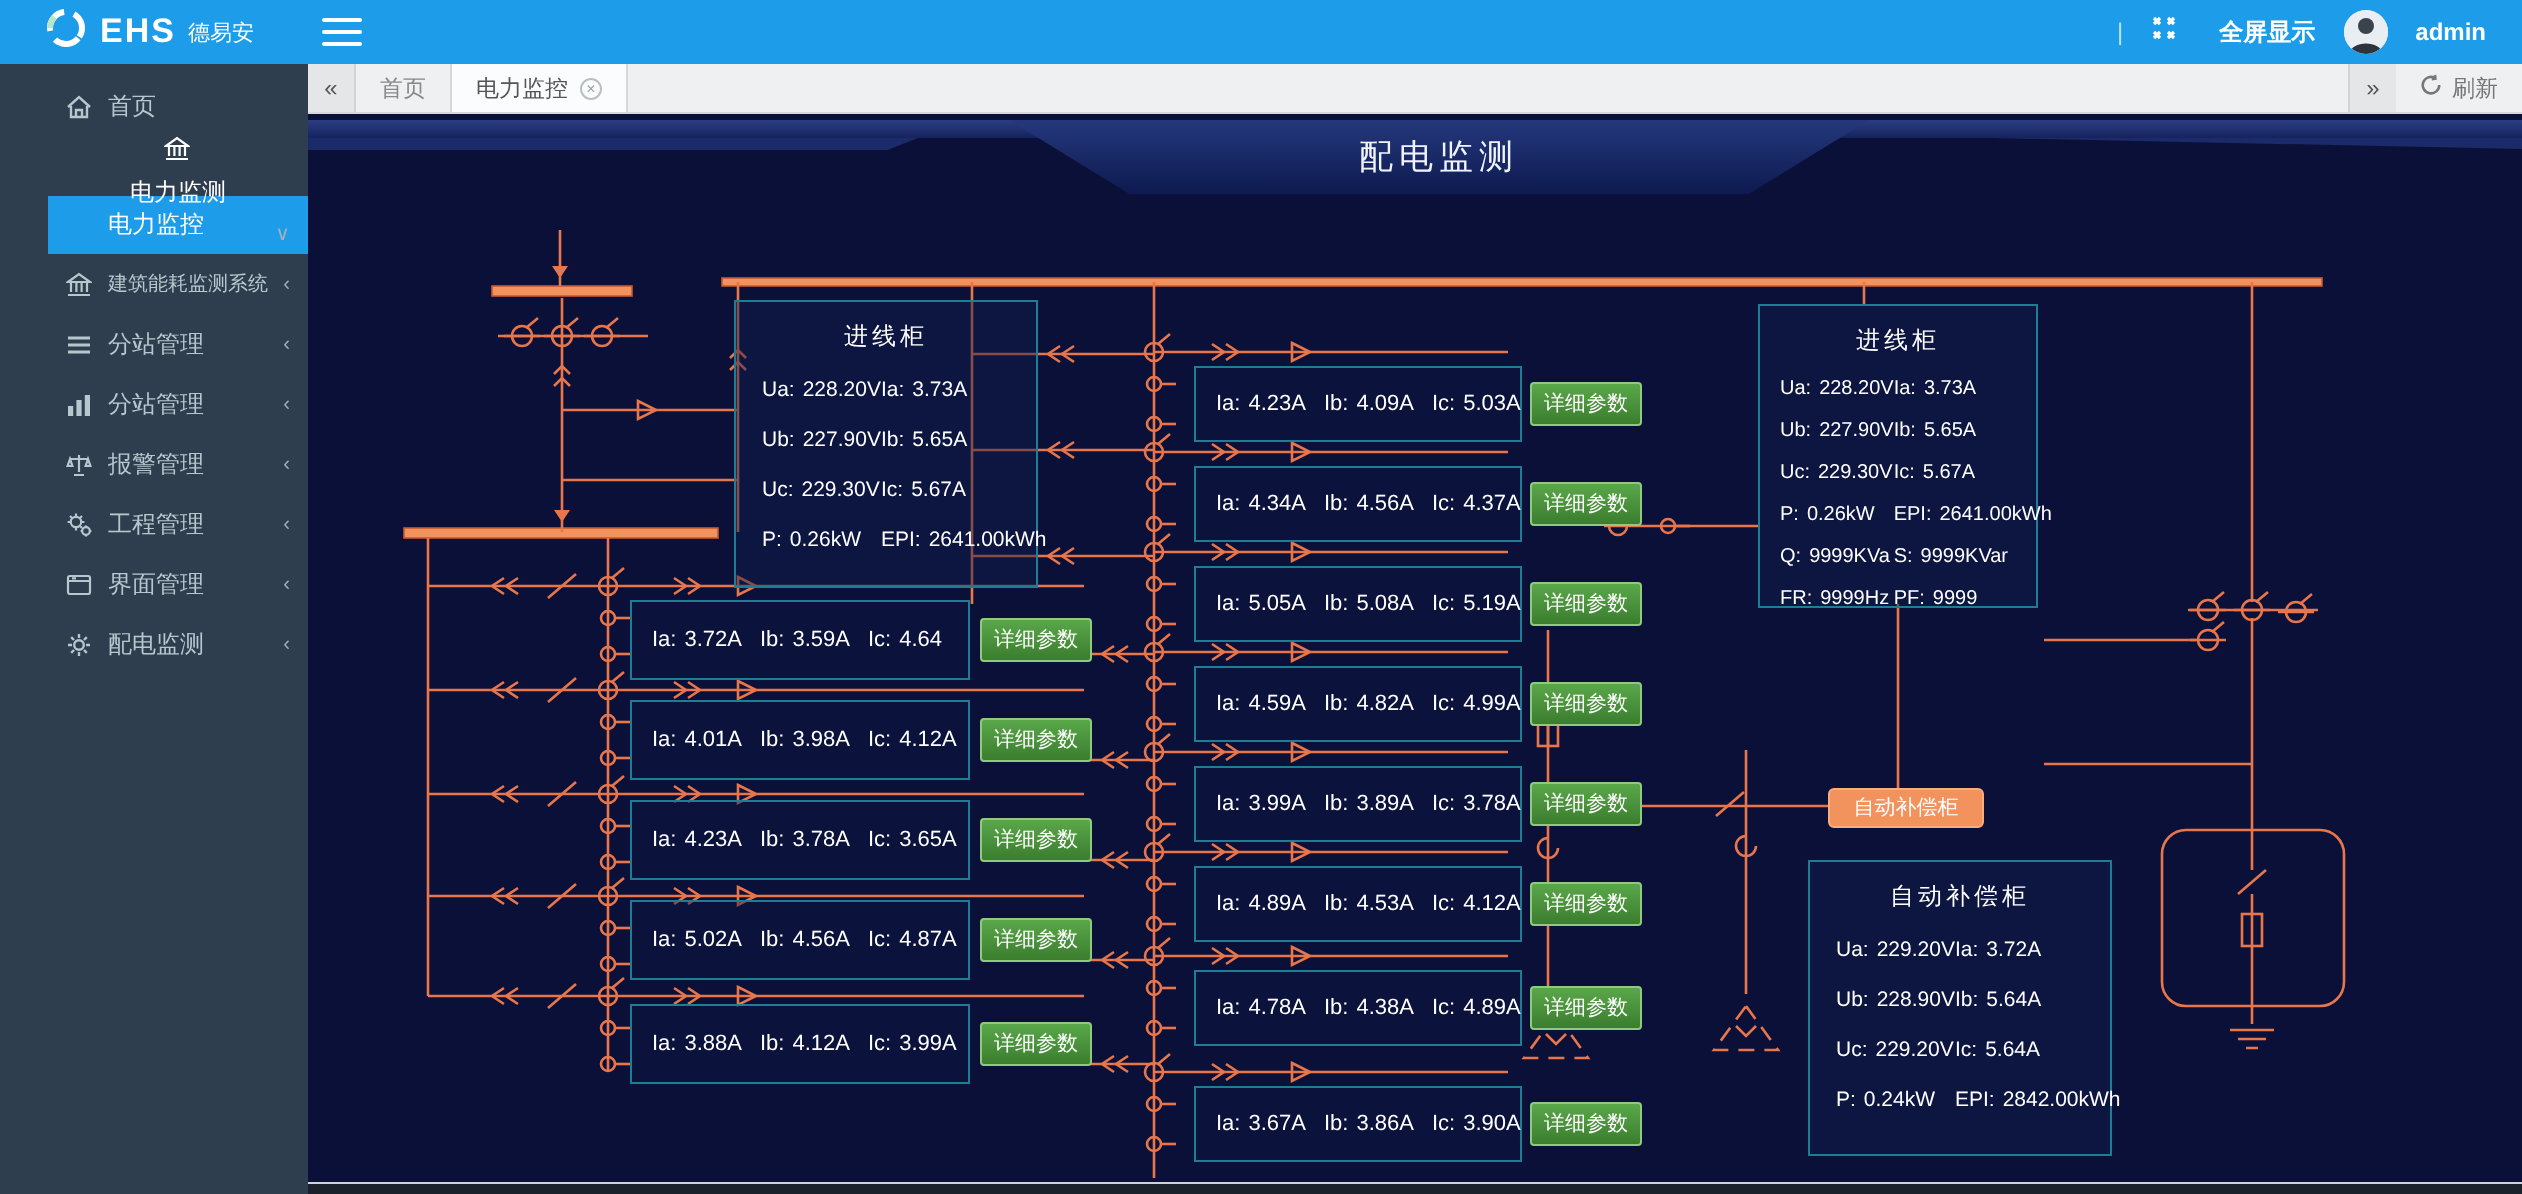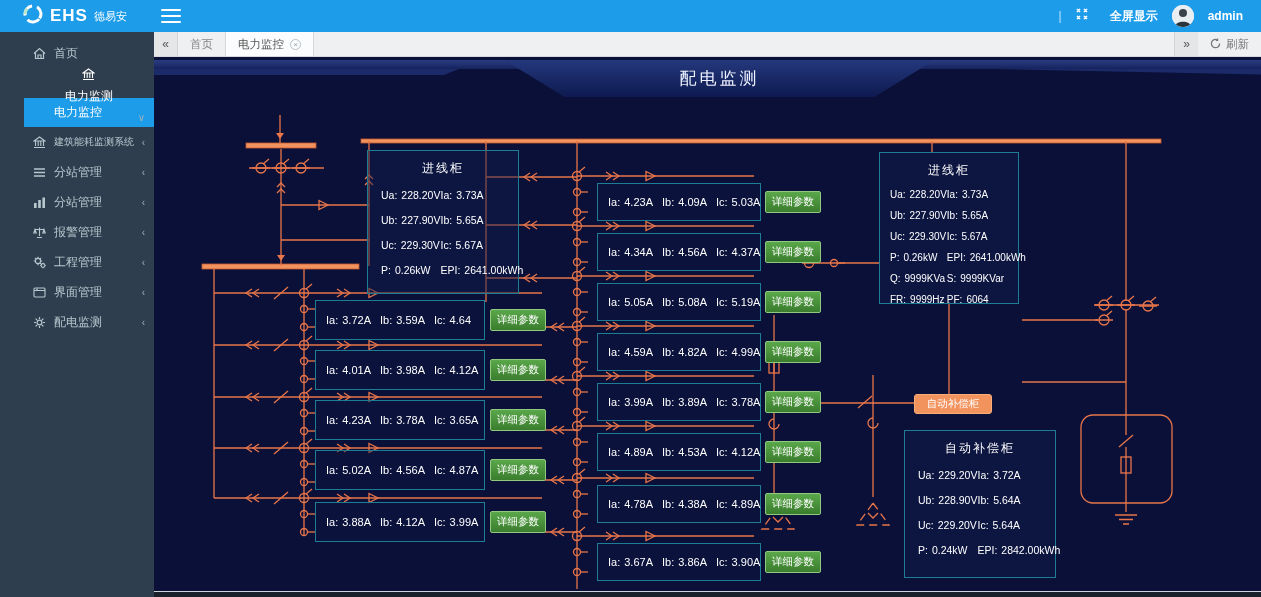--- a/index.html
+++ b/index.html
@@ -465,21 +465,21 @@
             <div class="pcell"><span class="k">Ia:</span><span>3.73A</span></div>
             <div class="pcell"><span class="k">Ub:</span><span>227.90V</span></div>
             <div class="pcell"><span class="k">Ib:</span><span>5.65A</span></div>
             <div class="pcell"><span class="k">Uc:</span><span>229.30V</span></div>
             <div class="pcell"><span class="k">Ic:</span><span>5.67A</span></div>
             <div class="pcell"><span class="k">P:</span><span>0.26kW</span></div>
             <div class="pcell"><span class="k">EPI:</span><span>2641.00kWh</span></div>
             <div class="pcell"><span class="k">Q:</span><span>9999KVa</span></div>
             <div class="pcell"><span class="k">S:</span><span>9999KVar</span></div>
             <div class="pcell"><span class="k">FR:</span><span>9999Hz</span></div>
-            <div class="pcell"><span class="k">PF:</span><span>6064</span></div>
+            <div class="pcell"><span class="k">PF:</span><span>9999</span></div>
           </div>
         </div>
 
         <div class="pbox" style="left:750px;top:373px;width:152px;height:148px">
           <div class="ttl">自动补偿柜</div>
           <div class="pgrid">
             <div class="pcell"><span class="k">Ua:</span><span>229.20V</span></div>
             <div class="pcell"><span class="k">Ia:</span><span>3.72A</span></div>
             <div class="pcell"><span class="k">Ub:</span><span>228.90V</span></div>
             <div class="pcell"><span class="k">Ib:</span><span>5.64A</span></div>

